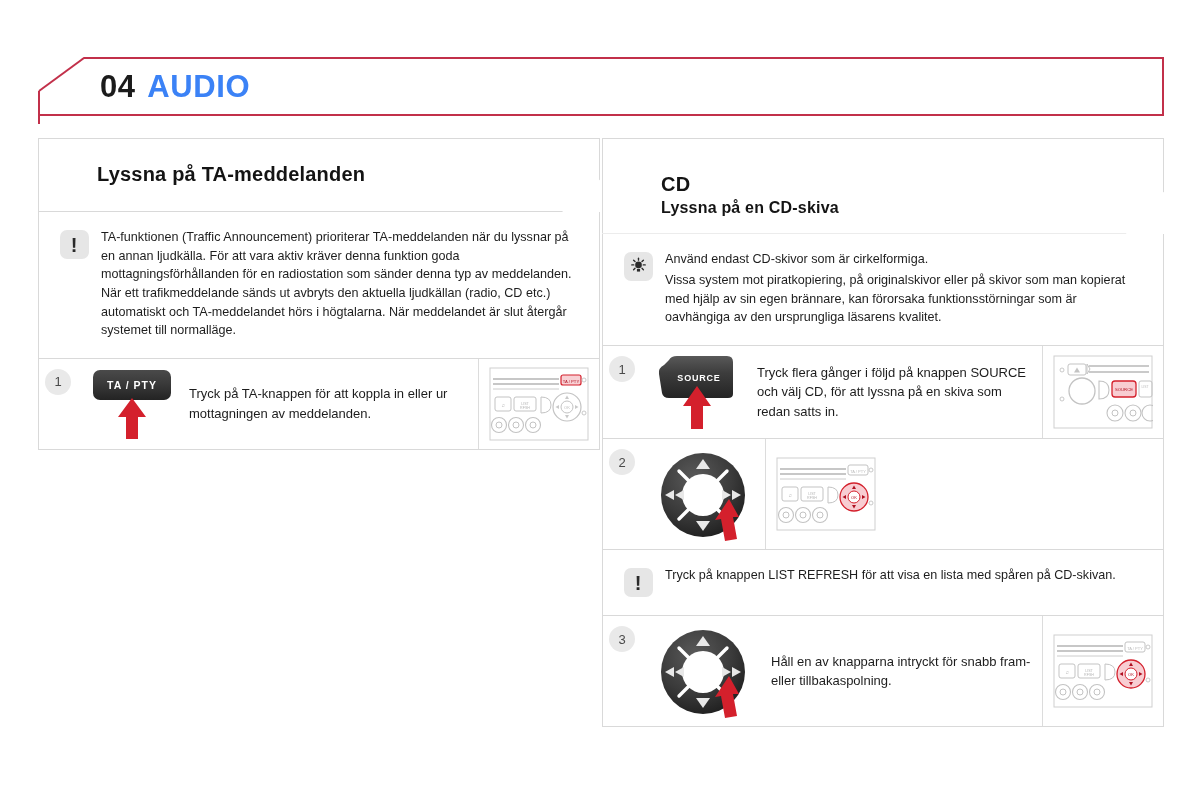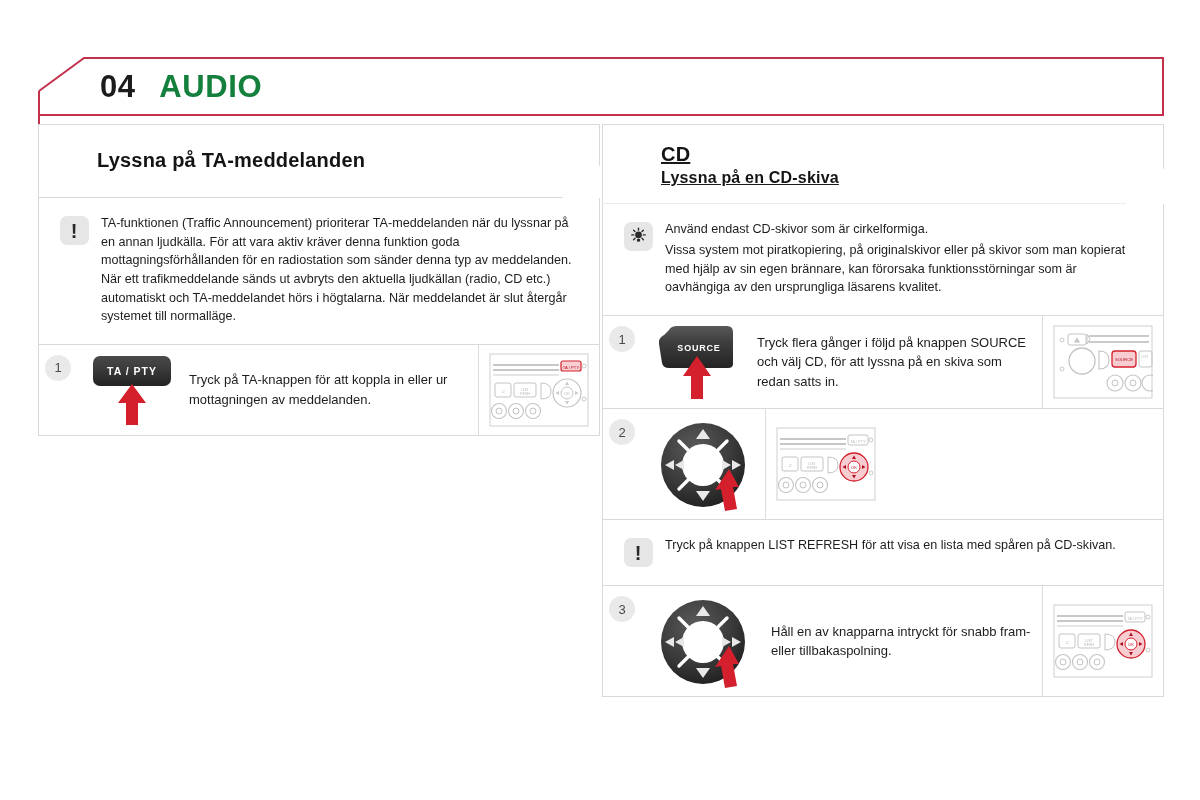--- a/index.html
+++ b/index.html
@@ -28,38 +28,38 @@
     position: absolute;
     left: 38px; top: 57px; width: 1126px; height: 68px;
     pointer-events: none;
   }
   .chapter-num {
     font-size: 31px; font-weight: bold; letter-spacing: 0.4px;
     color: #1b1b1b;
   }
   .chapter-title {
     font-size: 31px; font-weight: bold; letter-spacing: 0.6px;
-    color: #15803d; margin-left: 24px;
+    color: #3b82f6; margin-left: 12px;
   }
 
   
-  .col { position: absolute; top: 124px; width: 562px; }
+  .col { position: absolute; top: 138px; width: 562px; }
   .col-left  { left: 38px; }
   .col-right { left: 602px; }
 
   
   .section-title-box {
     position: relative;
     background: #fff;
     border: 1px solid #d9d9d9;
     padding: 22px 26px 20px 58px;
     clip-path: polygon(0 0, 100% 0, 100% 56%, calc(100% - 38px) 100%, 0 100%);
     min-height: 74px;
   }
-  .section-title-box.tall { padding-top: 16px; padding-bottom: 14px; text-decoration: underline; }
+  .section-title-box.tall { padding-top: 32px; padding-bottom: 14px; }
   .section-title {
     font-size: 20px; font-weight: bold; letter-spacing: 0.2px; line-height: 1.32;
     color: #141414;
   }
   .section-sub {
     font-size: 16px; font-weight: bold; letter-spacing: 0.2px; line-height: 1.32;
     color: #141414;
   }
 
   

